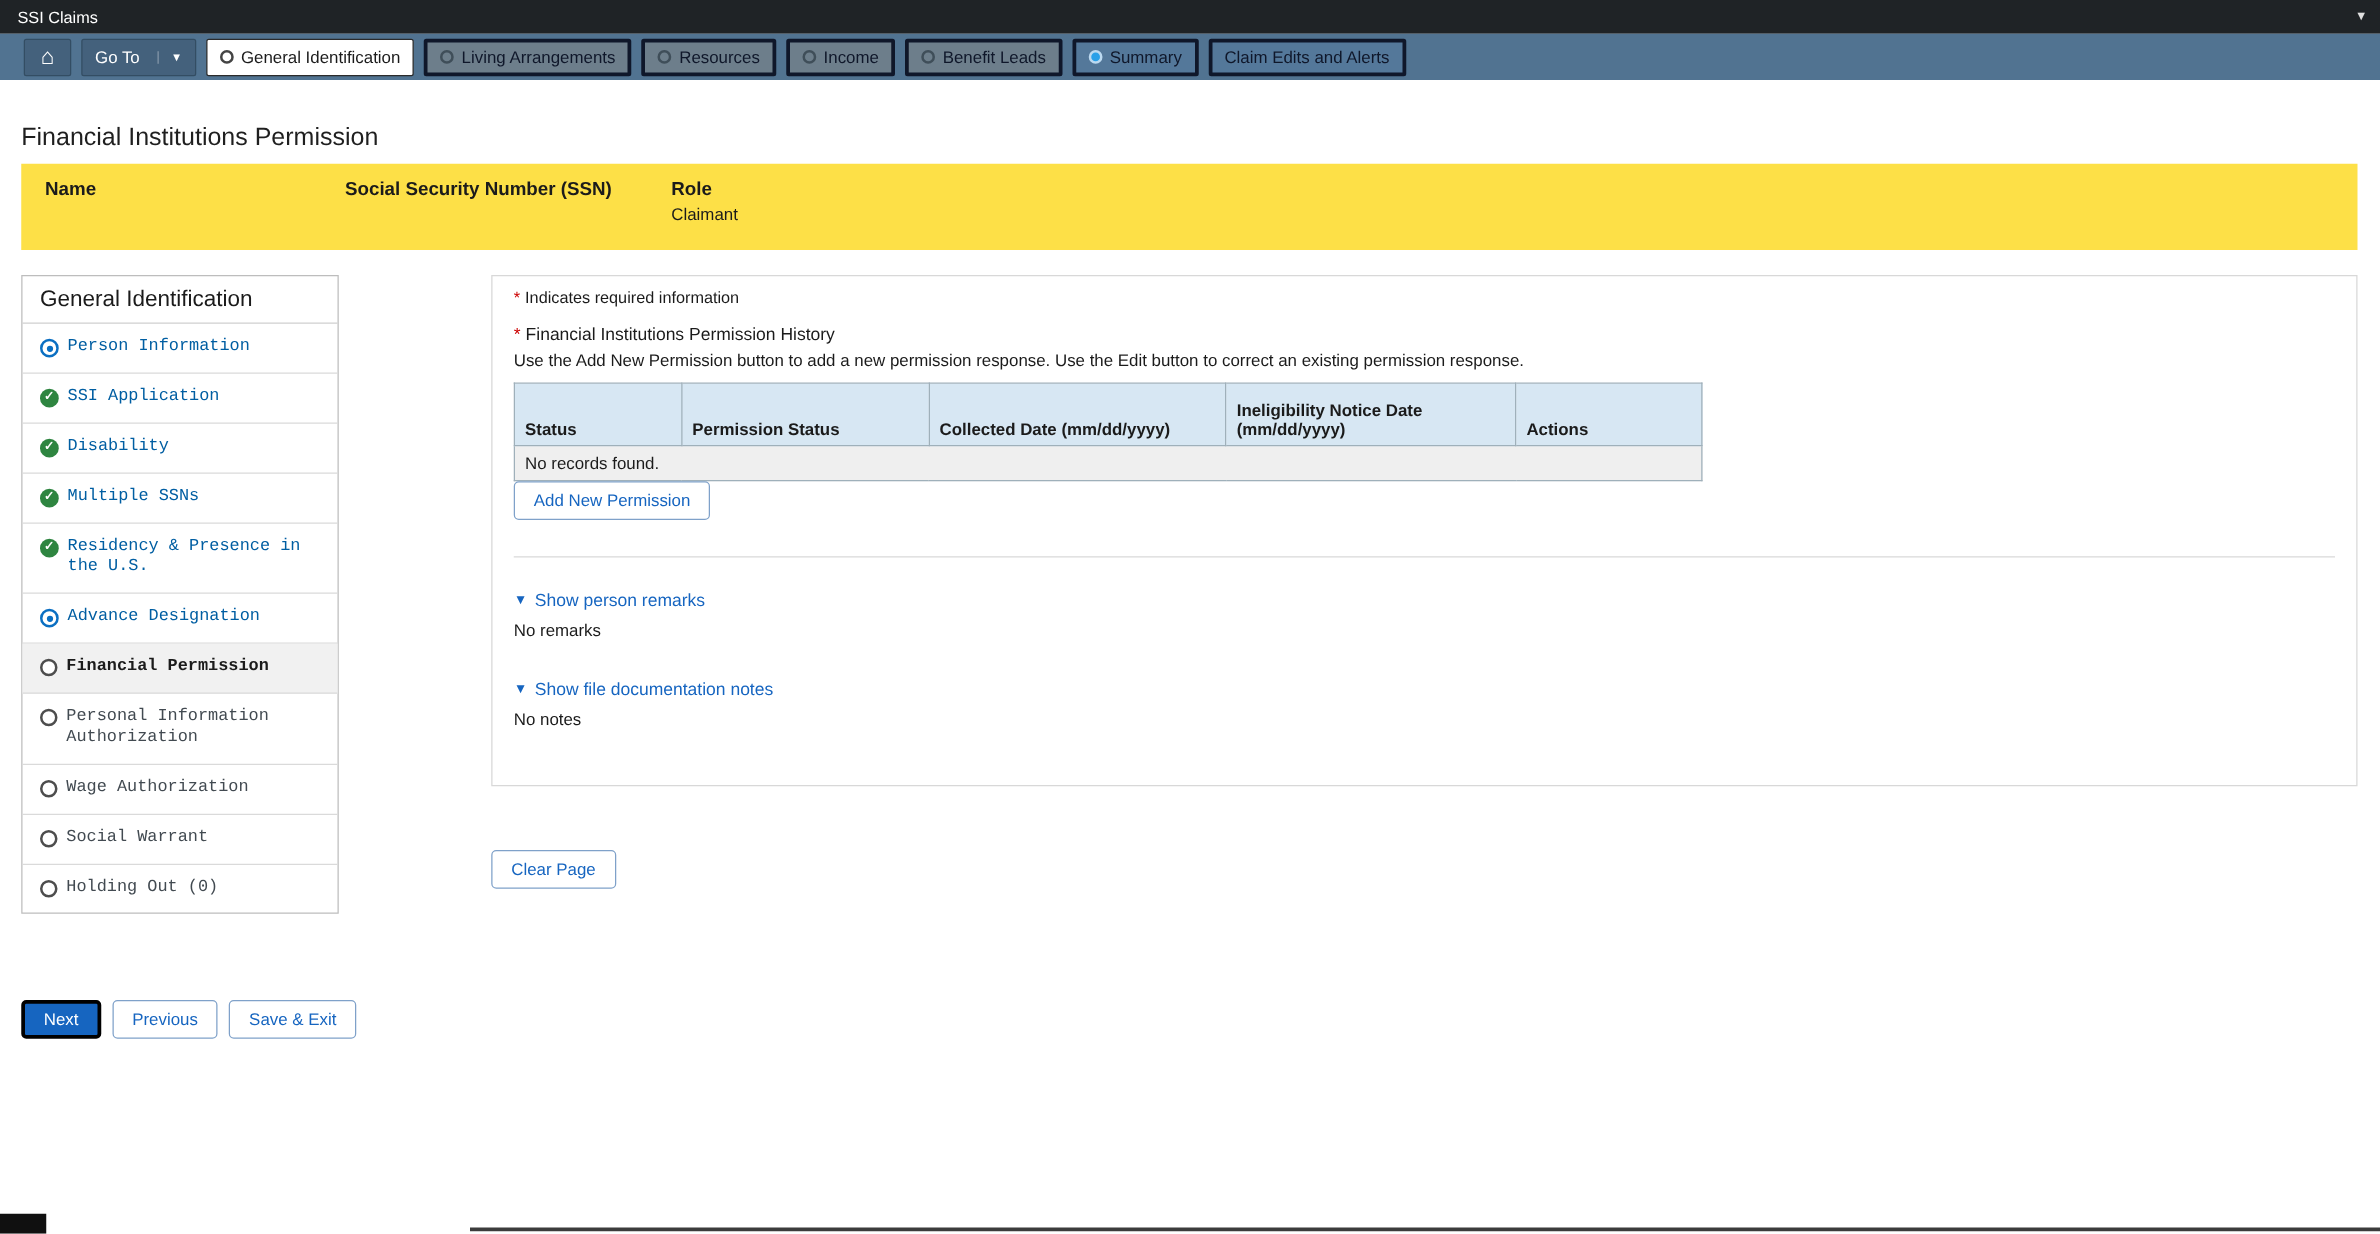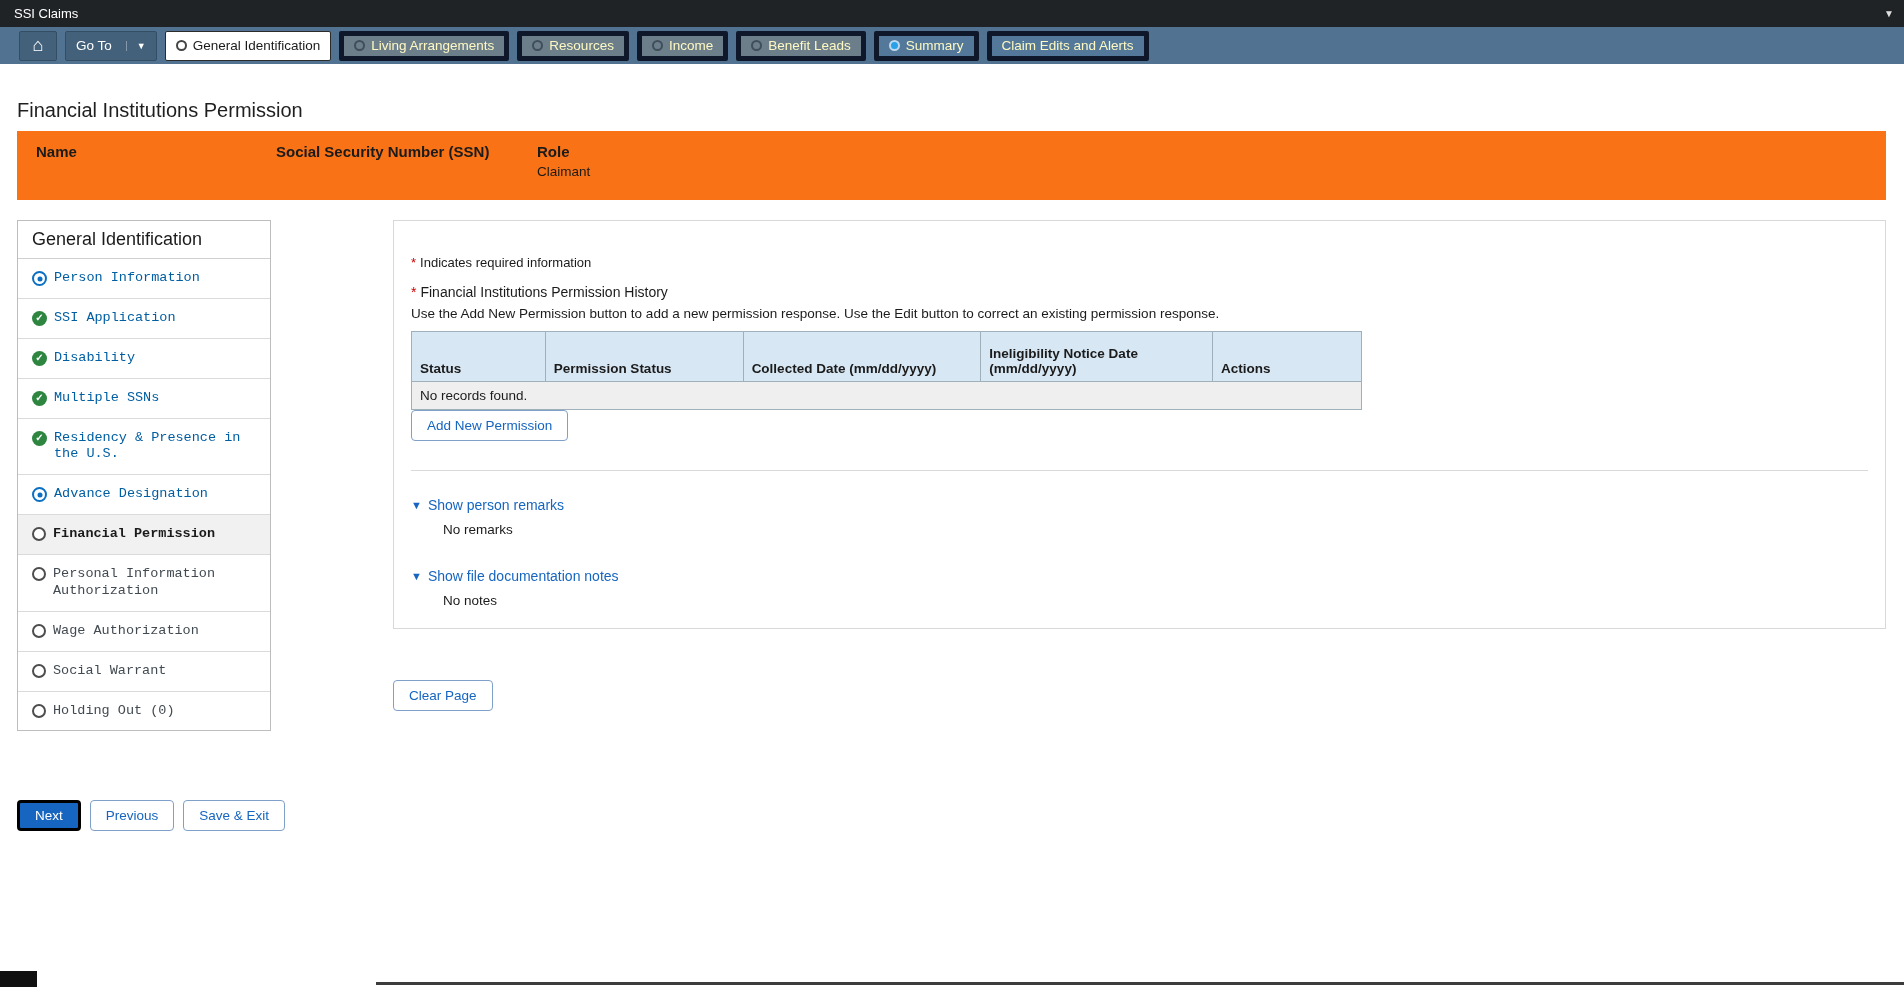--- a/index.html
+++ b/index.html
@@ -25,33 +25,33 @@
   .nav-btn {
     height:30px; border-radius:2px; display:flex; align-items:center;
     font-size:13.5px; color:#fff; cursor:pointer; border:1px solid #334d63;
     background:#44617c; padding:0 10px;
   }
   .home-btn { width:38px; justify-content:center; font-size:18px; }
   .goto-btn .caret { font-size:9px; margin-left:14px; padding-left:10px; border-left:1px solid rgba(255,255,255,.35); }
   .tab {
     height:30px; display:flex; align-items:center; gap:6px; padding:0 10px;
     font-size:13.5px; border-radius:2px; cursor:pointer;
-    background:#6d7e8b; border:5px solid #0f172a; color:#fef9c3; white-space:nowrap;
+    background:#6d7e8b; border:3px solid #0f172a; color:#0f172a; white-space:nowrap;
   }
   .tab .radio { width:11px; height:11px; border-radius:50%; border:2px solid #3f4e59; flex-shrink:0; }
   .tab.active { background:#ffffff; color:#1b1b1b; border:1px solid #2b2b2b; }
   .tab.active .radio { border-color:#444; background:#fff; }
   .tab.highlight, .tab.plain { background:#54789a; }
   .tab.highlight .radio { border:2px solid #bcd9f0; background:#2aa0e8; }
 
   
   .page-title { position:absolute; left:17px; top:99px; font-size:20px; font-weight:400; color:#1f1f1f; }
   .claimant-panel {
     position:absolute; left:17px; top:131px; width:1869px; height:69px;
-    background:#f97316;
+    background:#fde047;
   }
   .claimant-panel .lbl { position:absolute; top:12px; font-size:15px; font-weight:bold; color:#1b1b1b; }
   .claimant-panel .val { position:absolute; top:33px; font-size:13.5px; color:#1b1b1b; }
   .c-name { left:19px; } .c-ssn { left:259px; } .c-role { left:520px; }
 
   
   .sidebar {
     position:absolute; left:17px; top:220px; width:254px;
     background:#fff; border:1px solid #bdbdbd;
   }
@@ -83,21 +83,21 @@
   .btn {
     height:31px; padding:0 15px; border-radius:4px; font-size:13.5px;
     display:flex; align-items:center; cursor:pointer; font-family:inherit;
   }
   .btn-primary { background:#1665c0; color:#fff; border:3px solid #000000; }
   .btn-outline { background:#fff; color:#1665c0; border:1px solid #7fa1c9; }
 
   
   .main-card {
     position:absolute; left:393px; top:220px; width:1493px; height:409px;
-    background:#fff; border:1px solid #d8d8d8; padding:28px 17px;
+    background:#fff; border:1px solid #d8d8d8; padding:3px 17px;
   }
   .req-star { color:#cc0000; margin-right:4px; }
   .required-note { font-size:13px; margin-top:6px; }
   .history-title { margin-top:14px; font-size:14px; font-weight:normal; }
   .instructions { margin-top:6px; font-size:13.5px; }
 
   table.perm-table { border-collapse:collapse; margin-top:10px; width:951px; border:1px solid #8a99a4; }
   table.perm-table th {
     background:#d7e7f3; border:1px solid #9fb0ba; font-size:13.5px; font-weight:bold;
     text-align:left; vertical-align:bottom; padding:5px 8px; height:50px;
@@ -107,21 +107,21 @@
     background:#efefef; border:1px solid #9fb0ba; font-size:13.5px; padding:6px 8px;
   }
 
   .add-btn { }
   .main-divider { margin-top:29px; border:none; border-top:1px solid #d9d9d9; width:100%; }
   .toggle-link {
     margin-top:26px; display:flex; align-items:center; gap:6px;
     color:#1665c0; font-size:14px; cursor:pointer; width:max-content;
   }
   .toggle-link .chev { font-size:11px; }
-  .toggle-content { margin-top:9px; font-size:13.5px;margin-left:32px; }
+  .toggle-content { margin-top:9px; font-size:13.5px; }
   .notes-gap { margin-top:31px; }
 
   .clear-btn-wrap { position:absolute; left:393px; top:680px; }
 
   
   .corner-black { position:absolute; left:0; bottom:0; width:37px; height:16px; background:#101010; }
   .bottom-line { position:absolute; left:376px; right:0; bottom:2px; height:3px; background:#3c3c3c; }
 </style>
 </head>
 <body>

